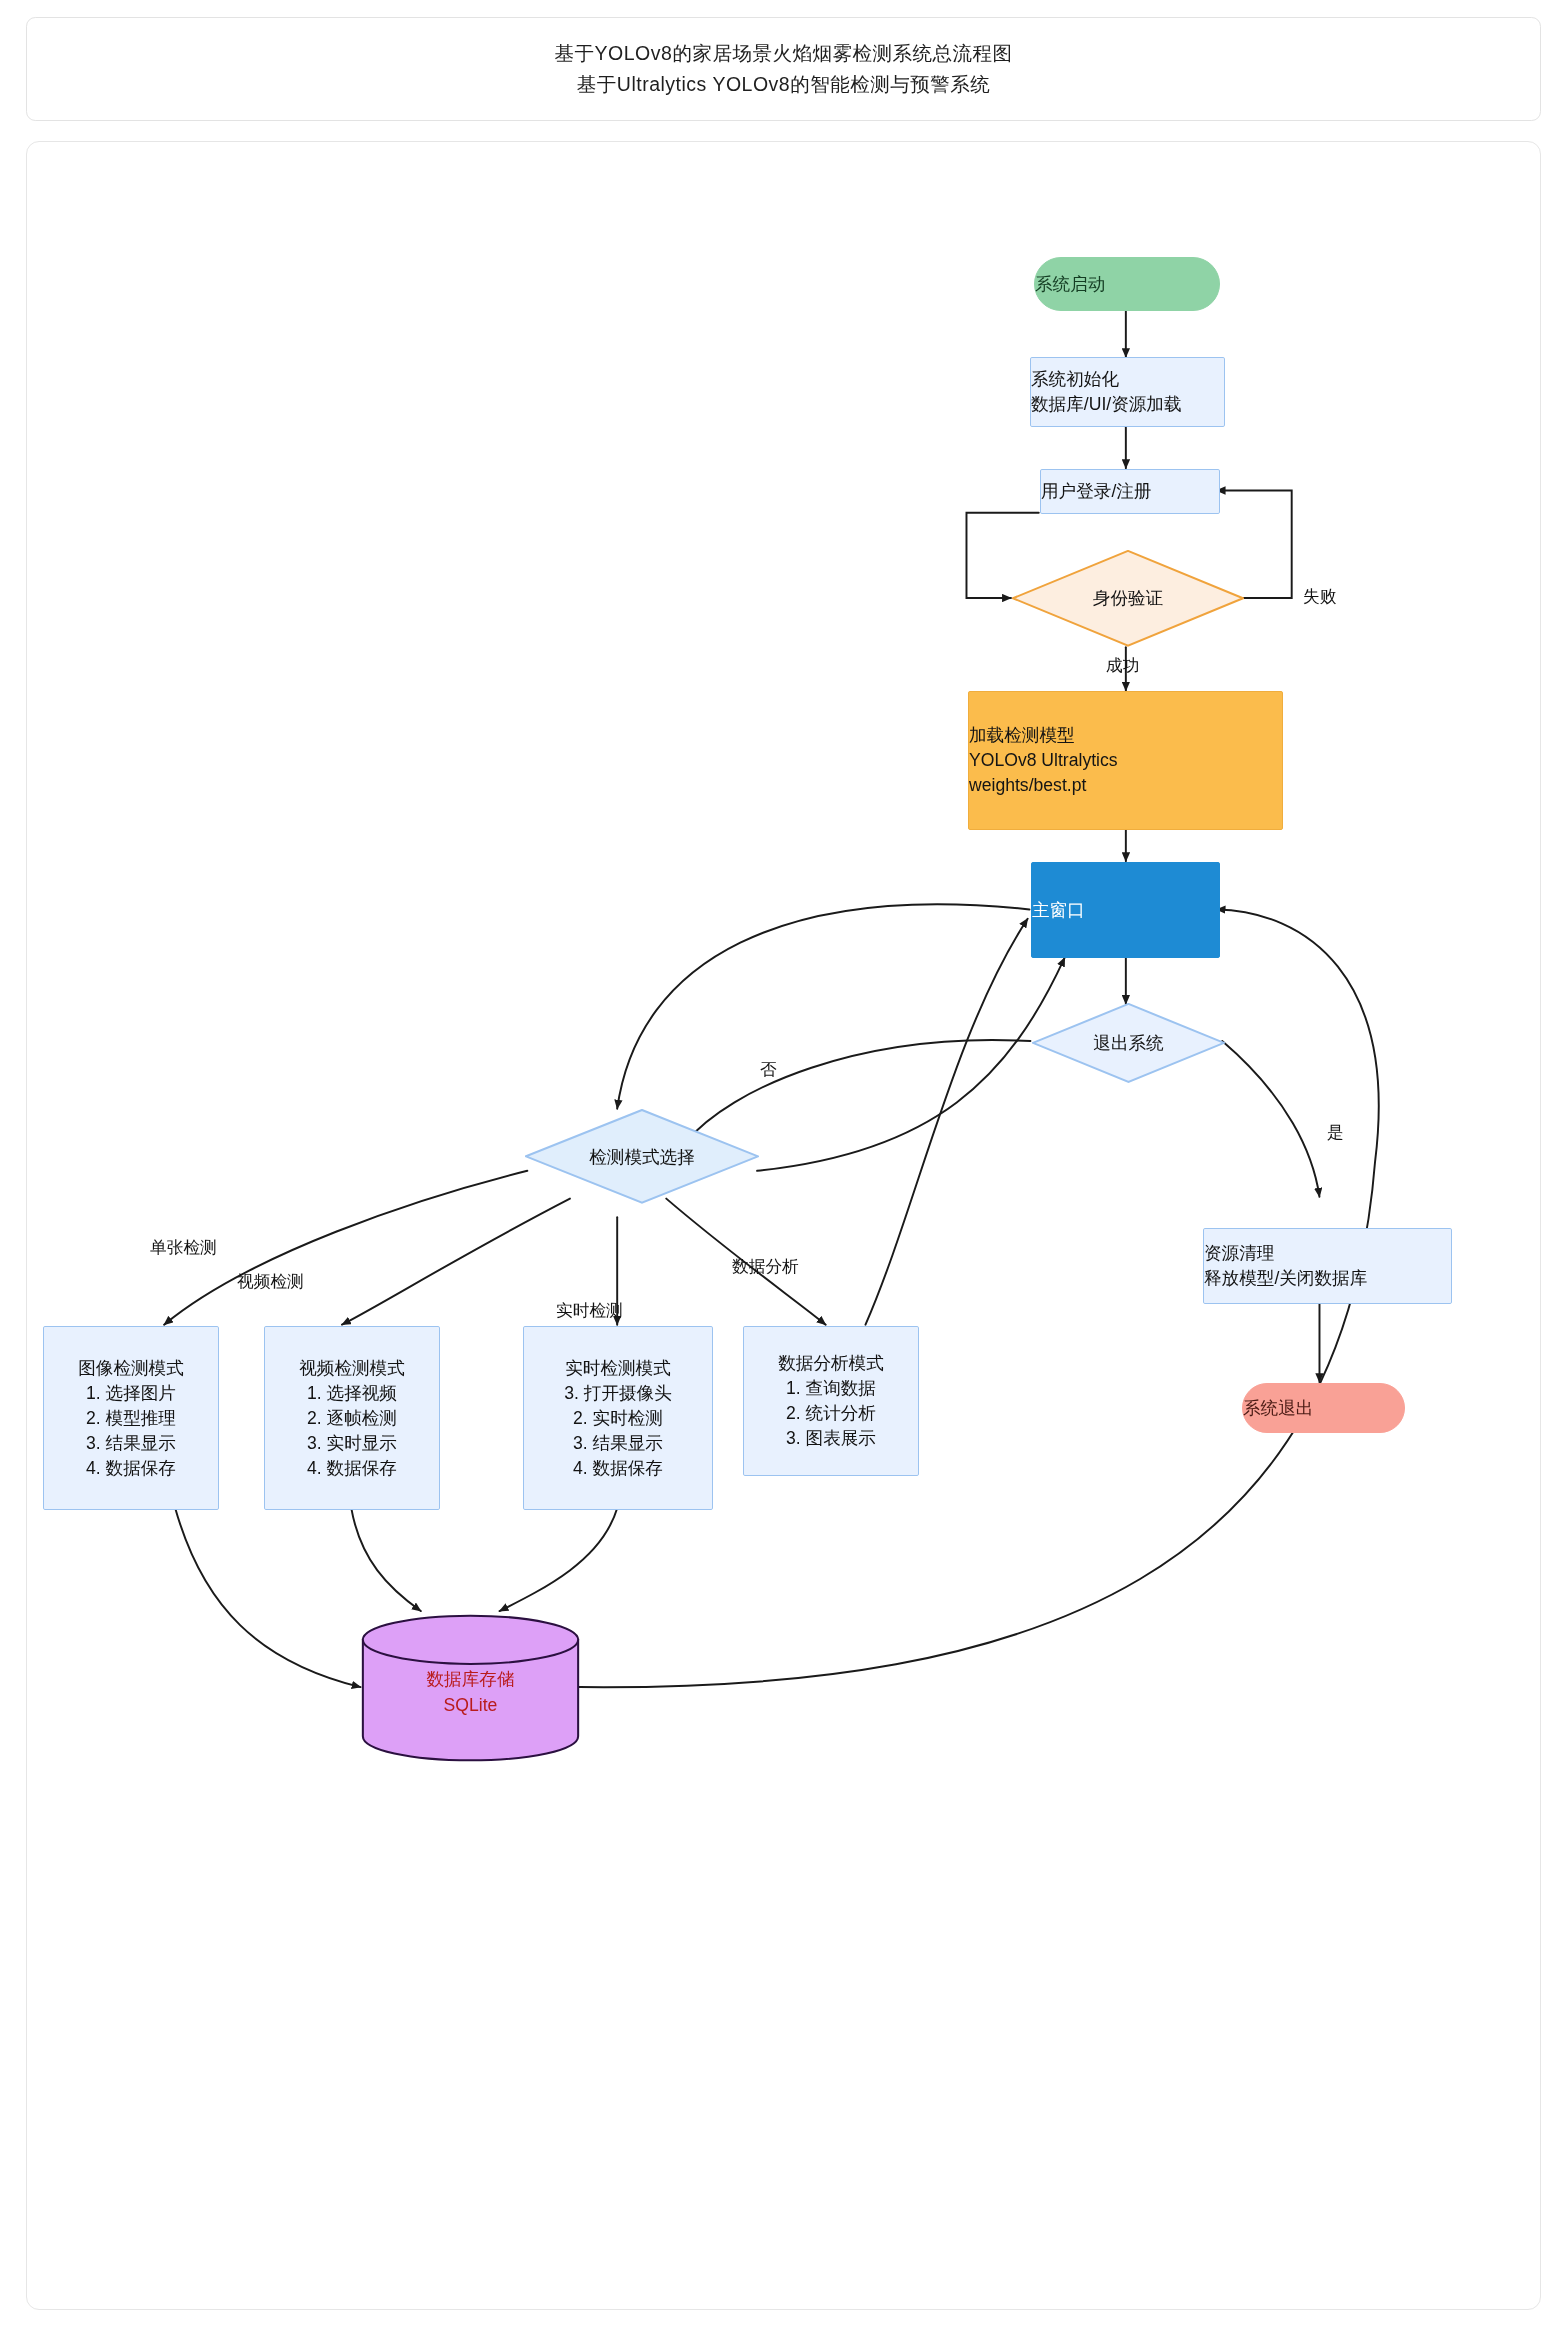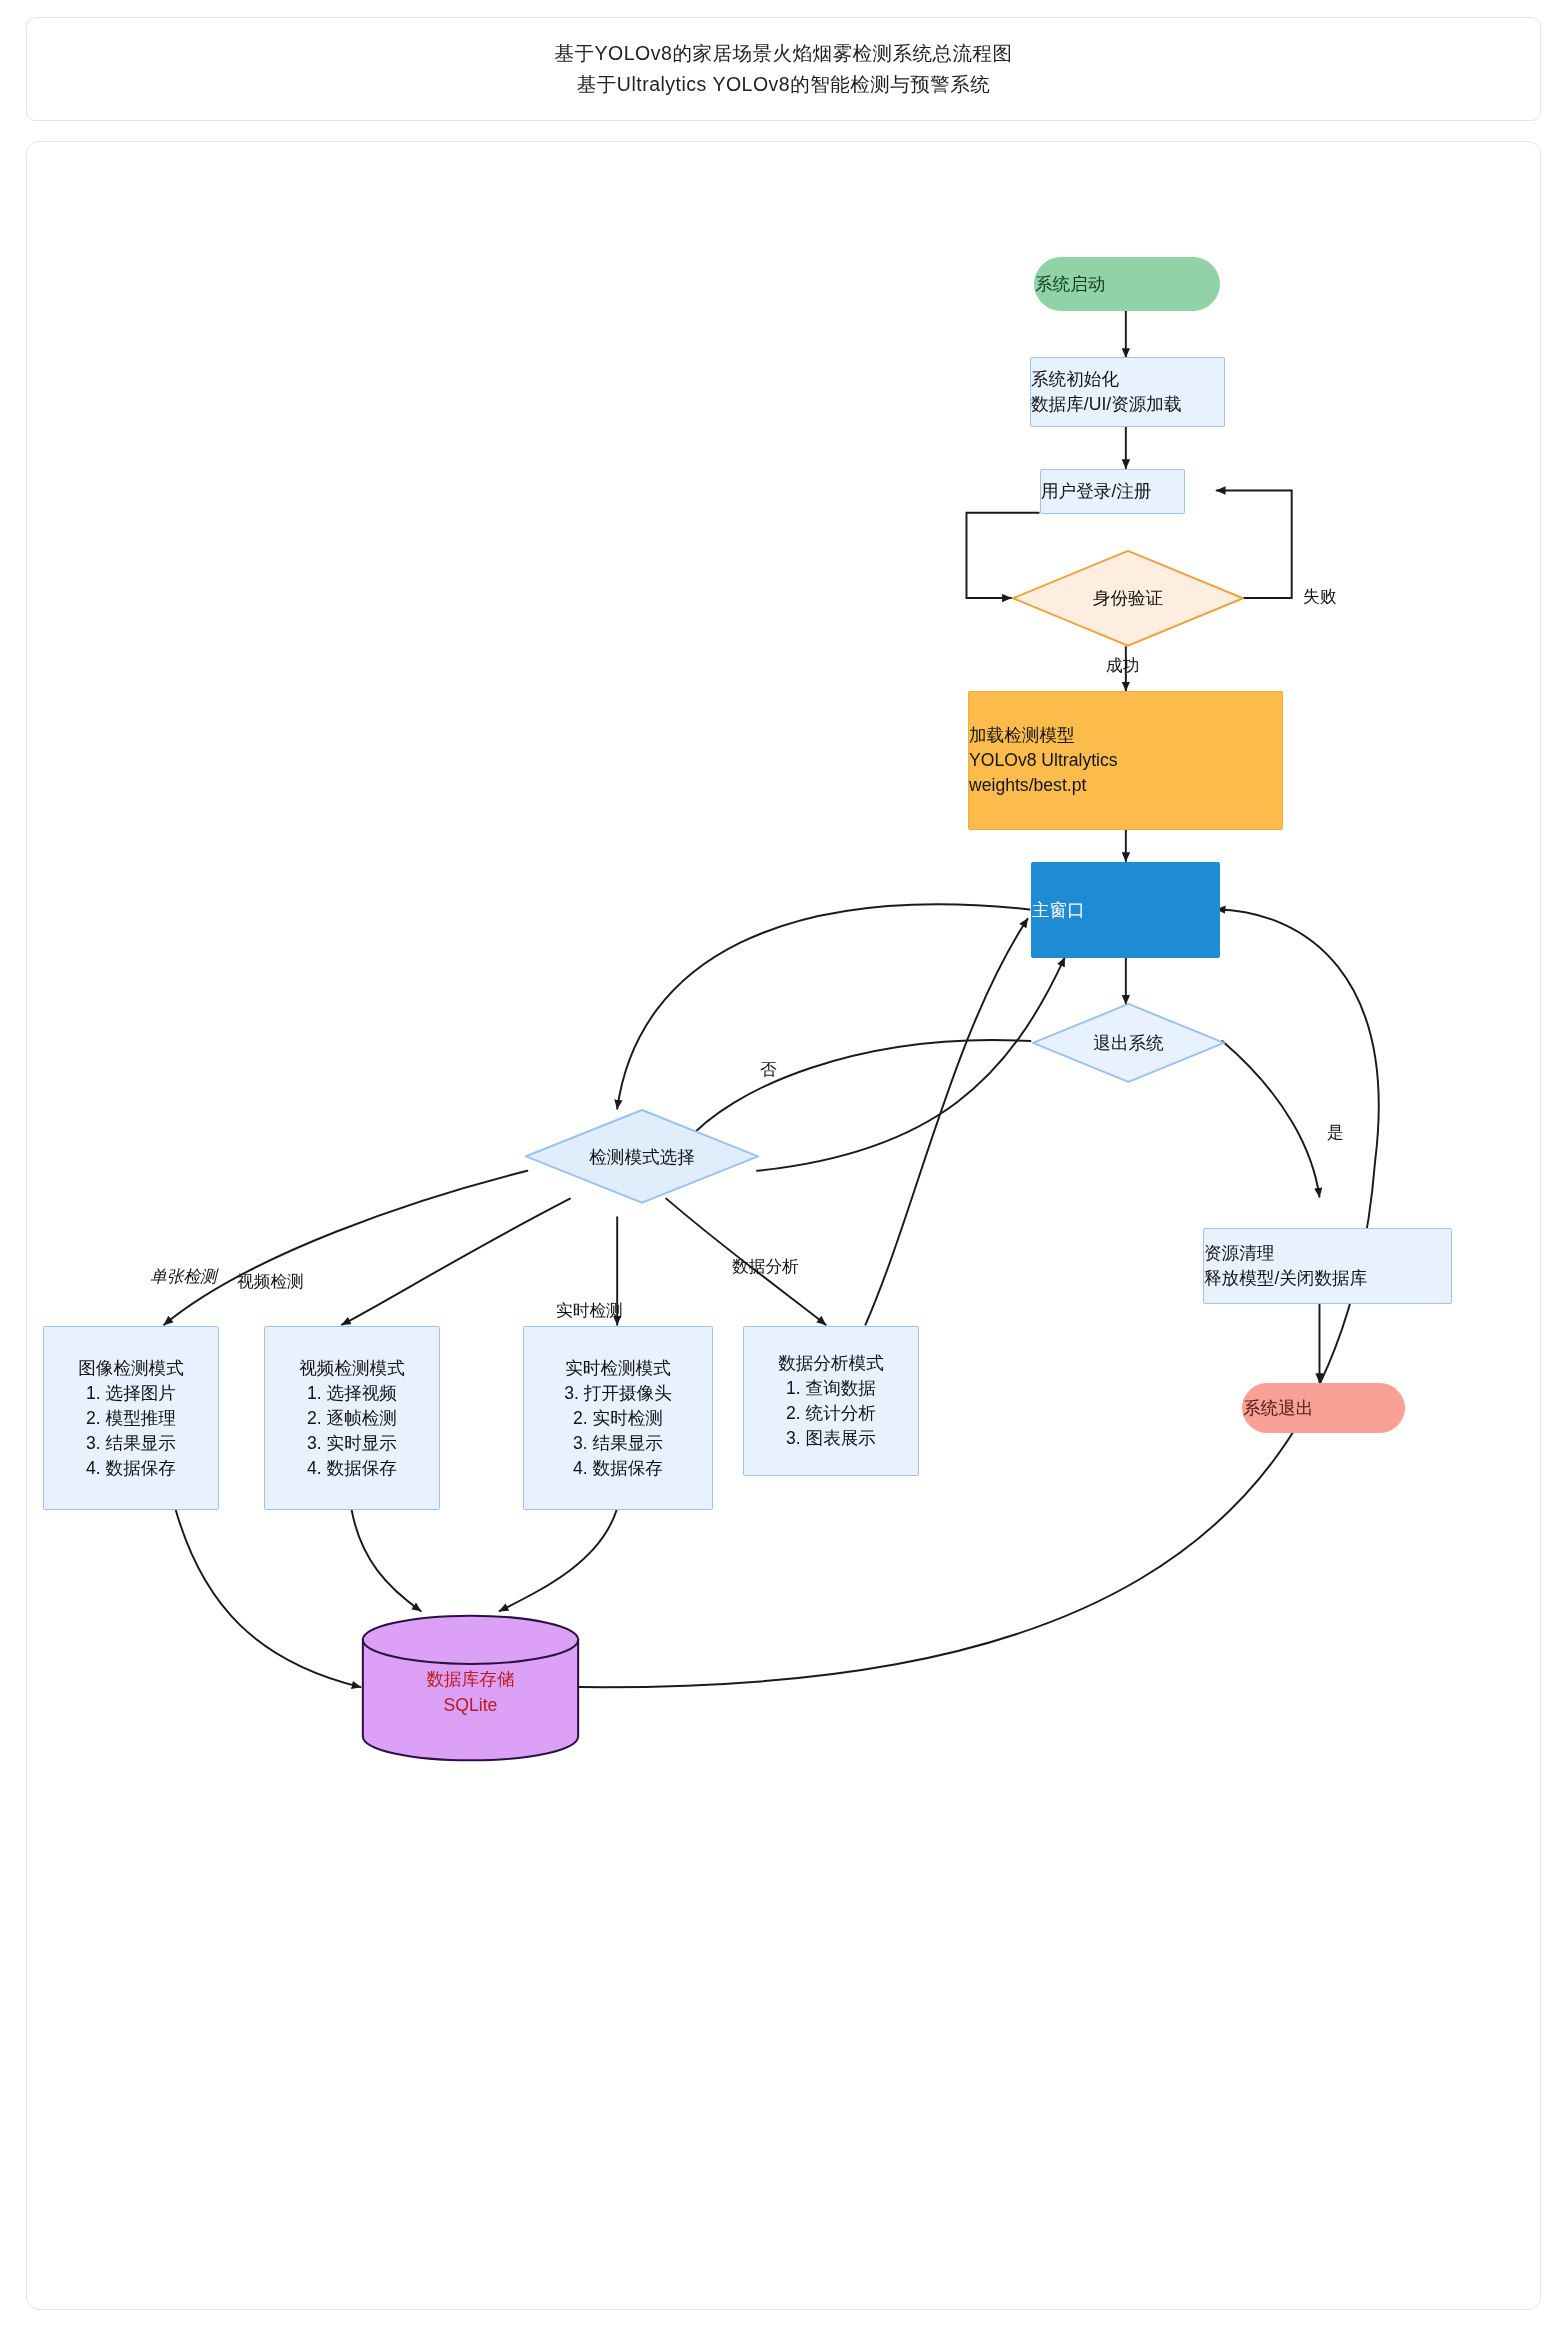--- a/index.html
+++ b/index.html
@@ -167,21 +167,21 @@
 
       <div class="node n-start" style="left:1007px;top:115px;width:186px;height:54px;">
         <span class="ln">系统启动</span>
       </div>
 
       <div class="node n-proc" style="left:1003px;top:215px;width:195px;height:70px;">
         <span class="ln">系统初始化</span>
         <span class="ln">数据库/UI/资源加载</span>
       </div>
 
-      <div class="node n-proc" style="left:1013px;top:327px;width:145px;height:45px;">
+      <div class="node n-proc" style="left:1013px;top:327px;width:180px;height:45px;">
         <span class="ln">用户登录/注册</span>
       </div>
 
       <div class="diamond" style="left:985px;top:408px;width:232px;height:96px;">
         <svg class="dshape" viewBox="0 0 250 104" preserveAspectRatio="none">
           <polygon points="125,1 249,52 125,103 1,52" fill="#fdeee0" stroke="#f0a33c" stroke-width="2.2"></polygon>
         </svg>
         <span class="dtext">身份验证</span>
       </div>
 
@@ -257,21 +257,21 @@
         <div class="ctext">
           <div>数据库存储</div>
           <div>SQLite</div>
         </div>
       </div>
 
       <div class="elabel" style="left:1276px;top:443px;">失败</div>
       <div class="elabel" style="left:1079px;top:512px;">成功</div>
       <div class="elabel" style="left:733px;top:916px;">否</div>
       <div class="elabel" style="left:1300px;top:979px;">是</div>
-      <div class="elabel" style="left:123px;top:1123px;font-style:italic;">单张检测</div>
+      <div class="elabel" style="left:123px;top:1094px;">单张检测</div>
       <div class="elabel" style="left:210px;top:1128px;">视频检测</div>
       <div class="elabel" style="left:529px;top:1157px;">实时检测</div>
       <div class="elabel" style="left:705px;top:1113px;">数据分析</div>
 
     </div>
   </div>
 </div>
 
 
 </body></html>

